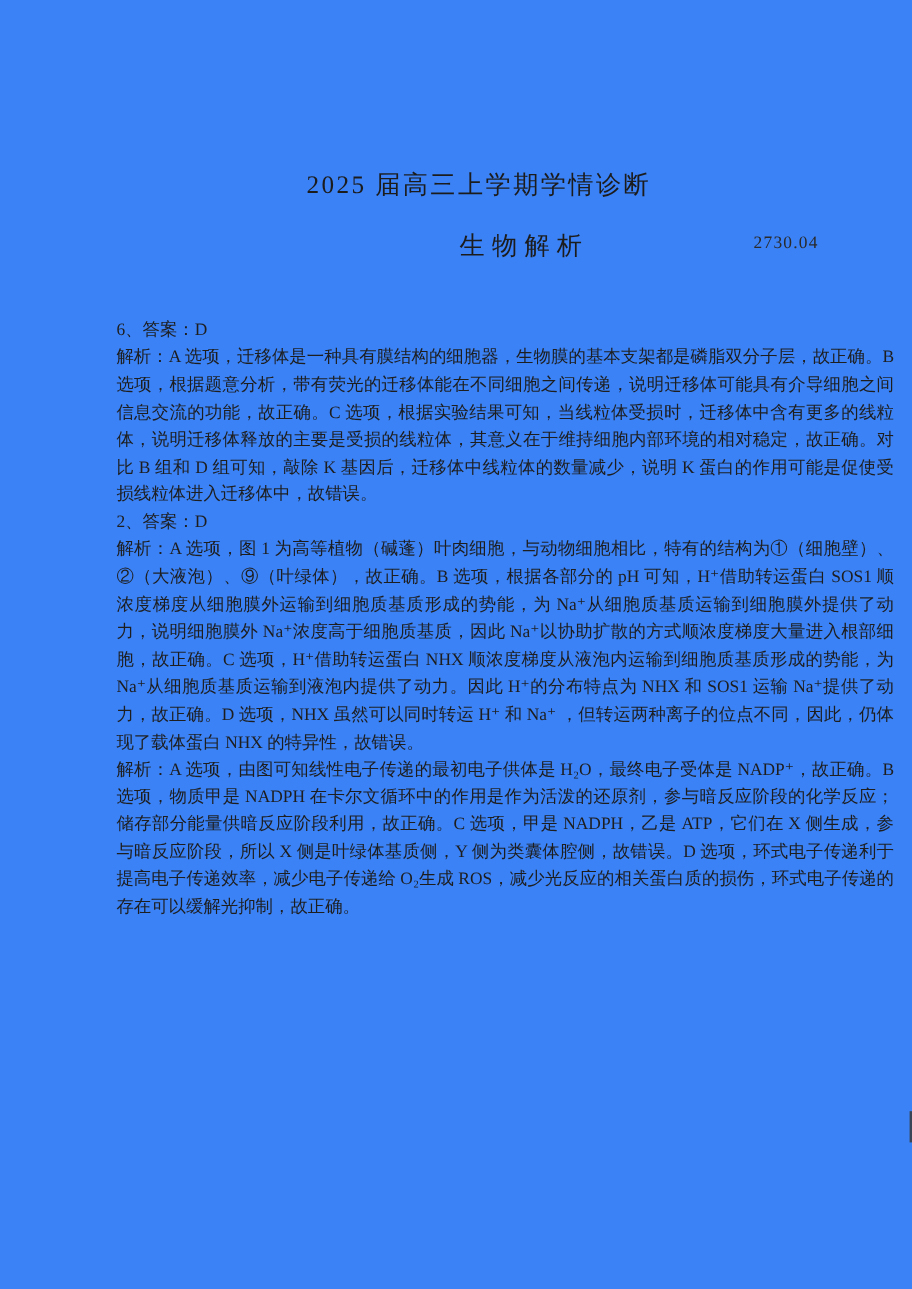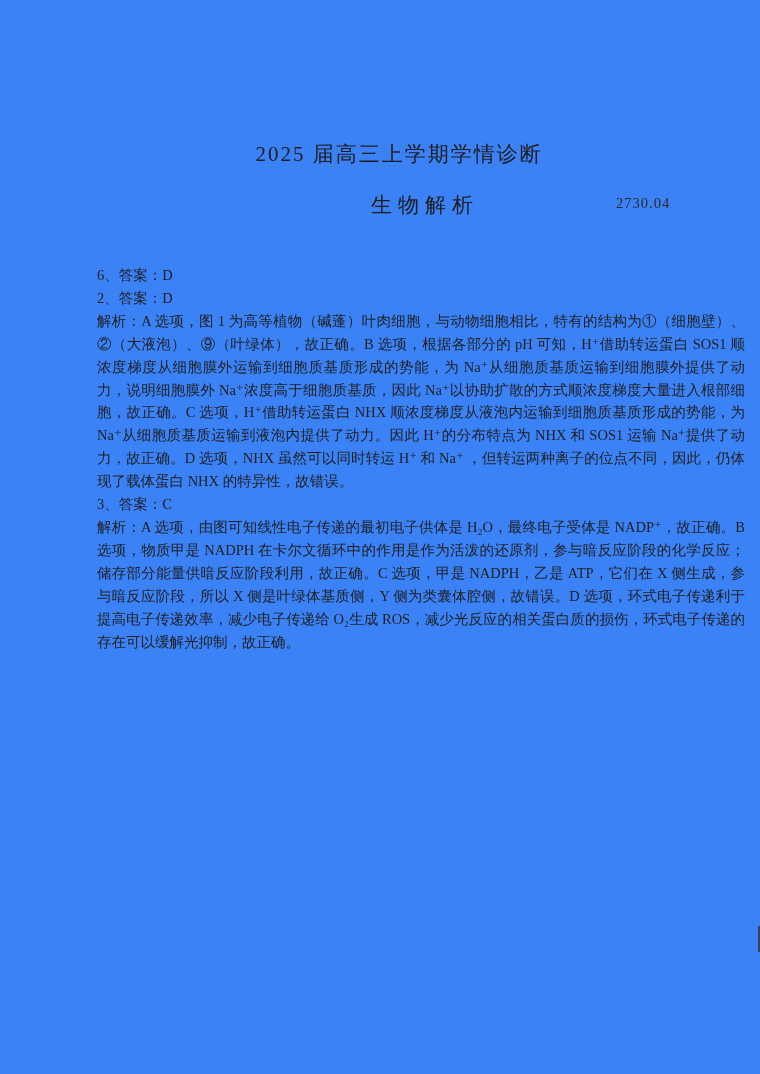--- a/index.html
+++ b/index.html
@@ -20,21 +20,21 @@
     width: 760px;
     text-align: center;
     font-size: 21px;
     letter-spacing: 2px;
     color: #1c1c1c;
     white-space: nowrap;
   }
   .subtitle-row {
     position: absolute;
     top: 191px;
-    left: 4px;
+    left: 16px;
     width: 668px;
     height: 26px;
     padding-left: 36px;
   }
   .doc-subtitle {
     position: absolute;
     left: 97px;
     width: 648px;
     text-align: center;
     font-size: 21px;
@@ -85,25 +85,25 @@
   <div class="doc-title">2025 届高三上学期学情诊断</div>
 
   <div class="subtitle-row">
     <span class="doc-subtitle">生物解析</span>
     <span class="doc-date">2730.04</span>
   </div>
 
   <div class="body-col">
 
     <div class="answer-line">6、答案：D</div>
+    <p class="analysis">解析：A 选项，迁移体是一种具有膜结构的细胞器，生物膜的基本支架都是磷脂双分子层，故正确。B 选项，根据题意分析，带有荧光的迁移体能在不同细胞之间传递，说明迁移体可能具有介导细胞之间信息交流的功能，故正确。C 选项，根据实验结果可知，当线粒体受损时，迁移体中含有更多的线粒体，说明迁移体释放的主要是受损的线粒体，其意义在于维持细胞内部环境的相对稳定，故正确。对比 B 组和 D 组可知，敲除 K 基因后，迁移体中线粒体的数量减少，说明 K 蛋白的作用可能是促使受损线粒体进入迁移体中，故错误。</p>
 
     <div class="answer-line">2、答案：D</div>
     <p class="analysis">解析：A 选项，图 1 为高等植物（碱蓬）叶肉细胞，与动物细胞相比，特有的结构为①（细胞壁）、②（大液泡）、⑨（叶绿体），故正确。B 选项，根据各部分的 pH 可知，H⁺借助转运蛋白 SOS1 顺浓度梯度从细胞膜外运输到细胞质基质形成的势能，为 Na⁺从细胞质基质运输到细胞膜外提供了动力，说明细胞膜外 Na⁺浓度高于细胞质基质，因此 Na⁺以协助扩散的方式顺浓度梯度大量进入根部细胞，故正确。C 选项，H⁺借助转运蛋白 NHX 顺浓度梯度从液泡内运输到细胞质基质形成的势能，为 Na⁺从细胞质基质运输到液泡内提供了动力。因此 H⁺的分布特点为 NHX 和 SOS1 运输 Na⁺提供了动力，故正确。D 选项，NHX 虽然可以同时转运 H⁺ 和 Na⁺ ，但转运两种离子的位点不同，因此，仍体现了载体蛋白 NHX 的特异性，故错误。</p>
 
-    <div class="answer-line">3、答案：C</div>
     <p class="analysis">解析：A 选项，由图可知线性电子传递的最初电子供体是 H₂O，最终电子受体是 NADP⁺，故正确。B 选项，物质甲是 NADPH 在卡尔文循环中的作用是作为活泼的还原剂，参与暗反应阶段的化学反应；储存部分能量供暗反应阶段利用，故正确。C 选项，甲是 NADPH，乙是 ATP，它们在 X 侧生成，参与暗反应阶段，所以 X 侧是叶绿体基质侧，Y 侧为类囊体腔侧，故错误。D 选项，环式电子传递利于提高电子传递效率，减少电子传递给 O₂生成 ROS，减少光反应的相关蛋白质的损伤，环式电子传递的存在可以缓解光抑制，故正确。</p>
 
 
   </div>
 
   <div class="edge-mark"></div>
 
 </div>
 
 </body></html>

